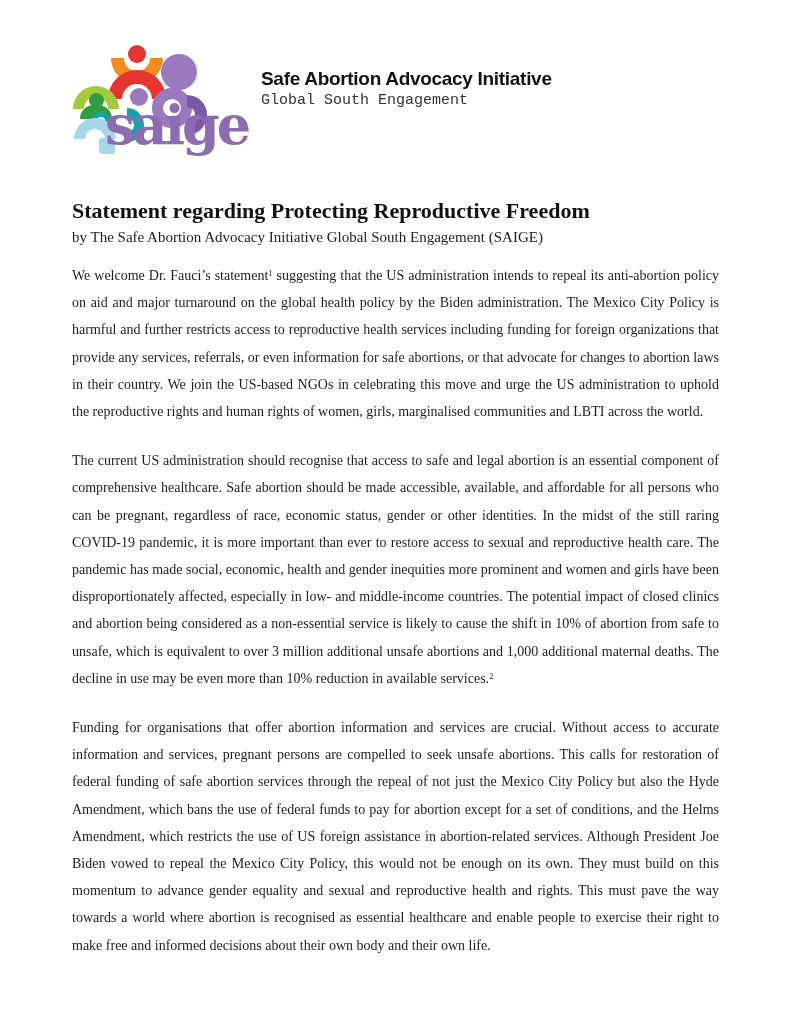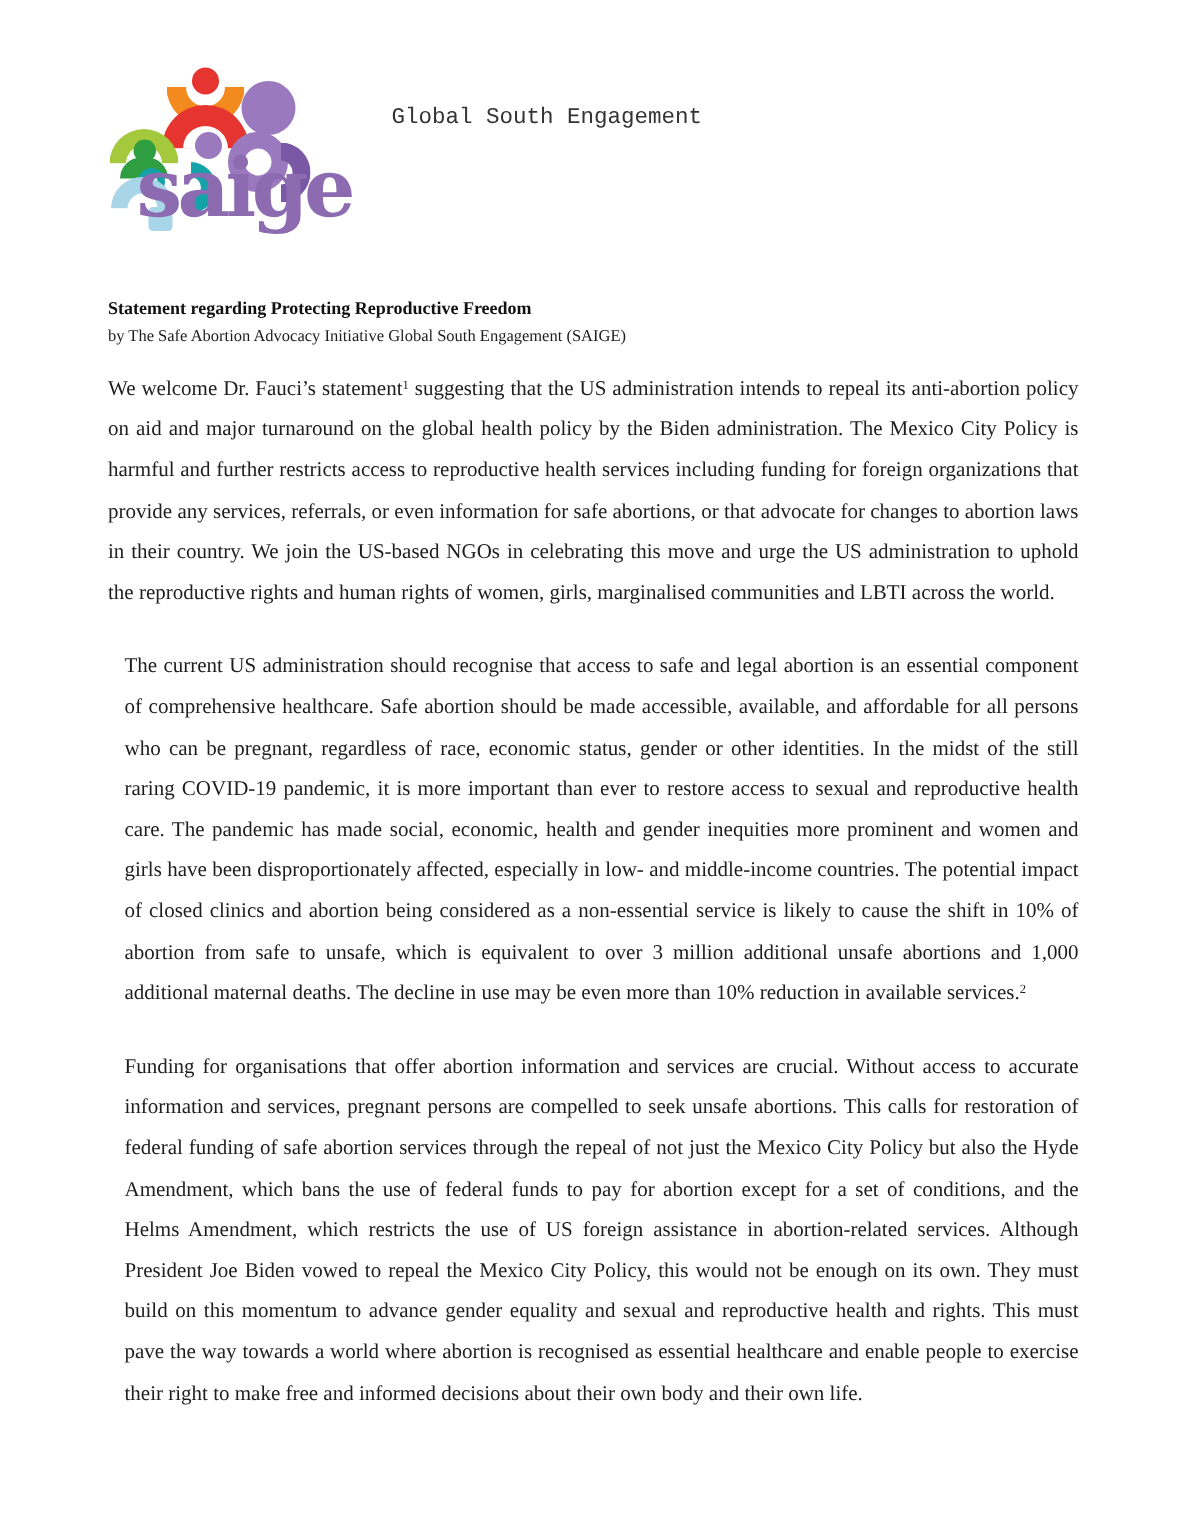--- a/index.html
+++ b/index.html
@@ -37,45 +37,45 @@
   .teal-arc { width: 17px; height: 34px; left: 55px; top: 66px;
     border: 10px solid var(--logo-teal); border-left: 0; border-radius: 0 17px 17px 0; }
   .purple-blob { width: 36px; height: 36px; left: 89px; top: 12px;
     background: var(--logo-purple); border-radius: 50%; }
   .purple-ring { width: 40px; height: 40px; left: 80px; top: 46px;
     border: 11px solid var(--logo-purple); border-radius: 50%; }
   .purple-tail { width: 20px; height: 40px; left: 115px; top: 53px;
     border: 12px solid var(--logo-purple-dark); border-left: 0; border-radius: 0 20px 20px 0; }
 
   .wordmark {
-    position: absolute; left: 19px; top: 56px; z-index: 3;
+    position: absolute; left: 33px; top: 56px; z-index: 3;
     font-family: "DejaVu Serif", serif; font-weight: bold;
     font-size: 54px; line-height: 1; letter-spacing: -3px;
     color: var(--wordmark-purple);
   }
 
   .logo-text { padding-top: 26px; margin-left: -6px; }
   .brand-name {
     font-family: "Liberation Sans", sans-serif; font-weight: bold;
     font-size: 19px; letter-spacing: -0.3px; color: #111;
   }
   .brand-subtitle {
     font-family: Liberation Mono, monospace;
     font-size: 15px; color: #333; margin-top: 2px;
   }
 
   
-  .doc-title { font-size: 12px; font-weight: bold; margin: 26px 0 0 0; color: #111; }
-  .byline { font-size: 11px; margin-top: 5px; }
+  .doc-title { font-size: 22px; font-weight: bold; margin: 26px 0 0 0; color: #111; }
+  .byline { font-size: 15px; margin-top: 5px; }
 
   .doc-par {
     font-size: 14px; line-height: 27.2px;
     text-align: justify; margin: 16px 0 0 0;
   }
-  .doc-par.p2, .doc-par.p3 { margin-top: 22px; margin-left: 11px; }
+  .doc-par.p2, .doc-par.p3 { margin-top: 22px; }
   .doc-par sup {
     font-size: 0.6em; line-height: 0;
     vertical-align: baseline; position: relative; top: -0.45em;
   }
 </style>
 </head>
 <body style="background: rgb(255, 255, 255); color: rgb(29, 29, 29);">
 
 <div class="page">
 
@@ -91,20 +91,21 @@
       <span class="yg-dome"></span>
       <span class="head green-head"></span>
       <span class="green-fill"></span>
       <span class="teal-ring"></span>
       <span class="lb-dome"></span>
       <span class="lb-rect"></span>
       <span class="teal-arc"></span>
       <div class="wordmark">saige</div>
     </div>
     <div class="logo-text">
+      <div class="brand-name">Safe Abortion Advocacy Initiative</div>
       <div class="brand-subtitle">Global South Engagement</div>
     </div>
   </header>
 
   <main>
     <h1 class="doc-title">Statement regarding Protecting Reproductive Freedom</h1>
     <div class="byline">by The Safe Abortion Advocacy Initiative Global South Engagement (SAIGE)</div>
 
     <p class="doc-par p1"><span>We welcome Dr. Fauci’s statement</span><sup>1</sup><span> suggesting that the US administration intends to repeal its anti-abortion policy on aid and major turnaround on the global health policy by the Biden administration.  The Mexico City Policy is harmful and further restricts access to reproductive health services including funding for foreign organizations that provide any services, referrals, or even information for safe abortions, or that advocate for changes to abortion laws in their country. We join the US-based NGOs in celebrating this move and urge the US administration to uphold the reproductive rights and human rights of women, girls, marginalised communities and LBTI across the world.</span></p>
 

